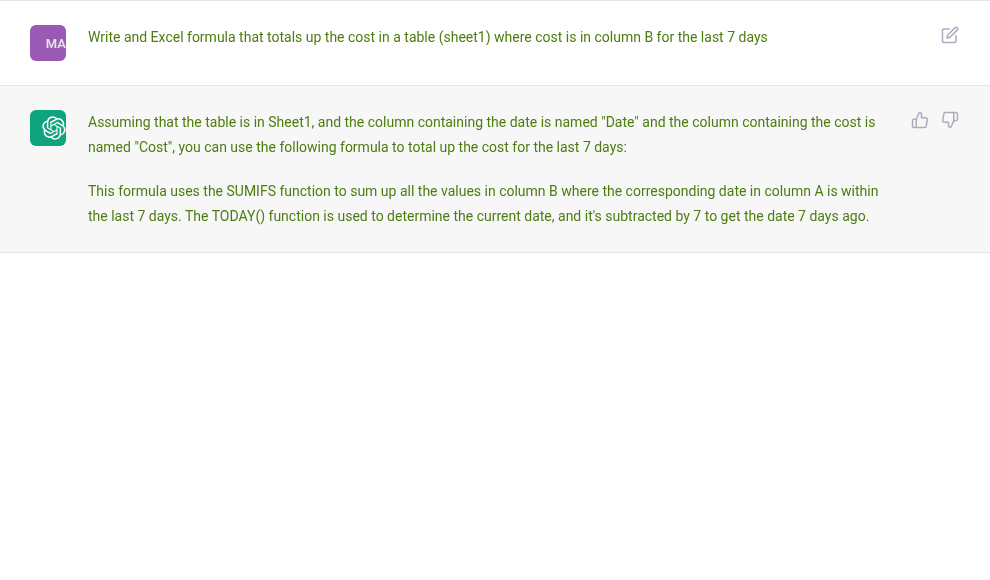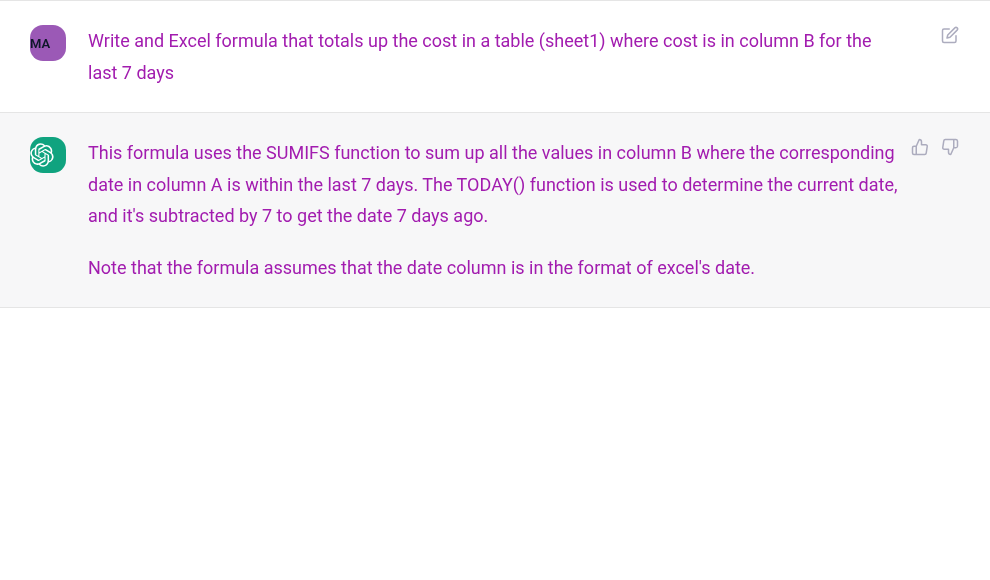--- a/index.html
+++ b/index.html
@@ -29,42 +29,42 @@
       background: #ffffff;
       border-top: 1px solid #e5e5e5;
     }
     .message-row.assistant {
       background: #f7f7f8;
     }
     .avatar {
       width: 36px;
       height: 36px;
       flex-shrink: 0;
-      border-radius: 13px;
+      border-radius: 6px;
       display: flex;
       align-items: center;
-      justify-content: flex-start;
+      justify-content: flex-end;
       font-size: 13px;
       font-weight: 600;
-      color: #0f172a;
+      color: #e5e5e5;
     }
     .avatar.user-avatar {
       background: #9b59b6;
     }
     .avatar.assistant-avatar {
       background: #10a37f;
     }
     .avatar.assistant-avatar svg {
       width: 24px;
       height: 24px;
     }
     .content {
       flex: 1;
-      color: #a21caf;
-      font-size: 18px;
+      color: #4d7c0f;
+      font-size: 14px;
       line-height: 1.75;
       padding-right: 60px;
     }
     .content p {
       margin-bottom: 20px;
     }
     .content p:last-child {
       margin-bottom: 0;
     }
     .actions {
@@ -110,22 +110,22 @@
     </div>
   </div>
 
   <div class="message-row assistant">
     <div class="avatar assistant-avatar">
       <svg viewBox="0 0 41 41" fill="none">
         <path d="M37.532 16.87a9.963 9.963 0 0 0-.856-8.184 10.078 10.078 0 0 0-10.855-4.835A9.964 9.964 0 0 0 18.306.5a10.079 10.079 0 0 0-9.614 6.977 9.967 9.967 0 0 0-6.664 4.834 10.08 10.08 0 0 0 1.24 11.817 9.965 9.965 0 0 0 .856 8.185 10.079 10.079 0 0 0 10.855 4.835 9.965 9.965 0 0 0 7.516 3.35 10.078 10.078 0 0 0 9.617-6.981 9.967 9.967 0 0 0 6.663-4.834 10.079 10.079 0 0 0-1.243-11.813ZM22.498 37.886a7.474 7.474 0 0 1-4.799-1.735c.061-.033.168-.091.237-.134l7.964-4.6a1.294 1.294 0 0 0 .655-1.134V19.054l3.366 1.944a.12.12 0 0 1 .066.092v9.299a7.505 7.505 0 0 1-7.49 7.496ZM6.392 31.006a7.471 7.471 0 0 1-.894-5.023c.06.036.162.099.237.141l7.964 4.6a1.297 1.297 0 0 0 1.308 0l9.724-5.614v3.888a.12.12 0 0 1-.048.103l-8.051 4.649a7.504 7.504 0 0 1-10.24-2.744ZM4.297 13.62A7.469 7.469 0 0 1 8.2 10.333c0 .068-.004.19-.004.274v9.201a1.294 1.294 0 0 0 .654 1.132l9.723 5.614-3.366 1.944a.12.12 0 0 1-.114.01L7.04 23.856a7.504 7.504 0 0 1-2.743-10.237Zm27.658 6.437-9.724-5.615 3.367-1.943a.121.121 0 0 1 .113-.01l8.052 4.648a7.498 7.498 0 0 1-1.158 13.528v-9.476a1.293 1.293 0 0 0-.65-1.132Zm3.35-5.043c-.059-.037-.162-.099-.236-.141l-7.965-4.6a1.298 1.298 0 0 0-1.308 0l-9.723 5.614v-3.888a.12.12 0 0 1 .048-.103l8.05-4.645a7.497 7.497 0 0 1 11.135 7.763Zm-21.063 6.929-3.367-1.944a.12.12 0 0 1-.065-.092v-9.299a7.497 7.497 0 0 1 12.293-5.756 6.94 6.94 0 0 0-.236.134l-7.965 4.6a1.294 1.294 0 0 0-.654 1.132l-.006 11.225Zm1.829-3.943 4.33-2.501 4.332 2.5v5l-4.331 2.5-4.331-2.5V18Z" fill="#fff"></path>
       </svg>
     </div>
     <div class="content">
+      <p>Assuming that the table is in Sheet1, and the column containing the date is named "Date" and the column containing the cost is named "Cost", you can use the following formula to total up the cost for the last 7 days:</p>
       <p>This formula uses the SUMIFS function to sum up all the values in column B where the corresponding date in column A is within the last 7 days. The TODAY() function is used to determine the current date, and it's subtracted by 7 to get the date 7 days ago.</p>
-      <p>Note that the formula assumes that the date column is in the format of excel's date.</p>
     </div>
     <div class="actions">
       <div class="action-btn">
         <svg viewBox="0 0 24 24" fill="none" stroke="currentColor" stroke-width="2" stroke-linecap="round" stroke-linejoin="round">
           <path d="M14 9V5a3 3 0 0 0-3-3l-4 9v11h11.28a2 2 0 0 0 2-1.7l1.38-9a2 2 0 0 0-2-2.3zM7 22H4a2 2 0 0 1-2-2v-7a2 2 0 0 1 2-2h3"></path>
         </svg>
       </div>
       <div class="action-btn">
         <svg viewBox="0 0 24 24" fill="none" stroke="currentColor" stroke-width="2" stroke-linecap="round" stroke-linejoin="round">
           <path d="M10 15v4a3 3 0 0 0 3 3l4-9V2H5.72a2 2 0 0 0-2 1.7l-1.38 9a2 2 0 0 0 2 2.3zm7-13h2.67A2.31 2.31 0 0 1 22 4v7a2.31 2.31 0 0 1-2.33 2H17"></path>

